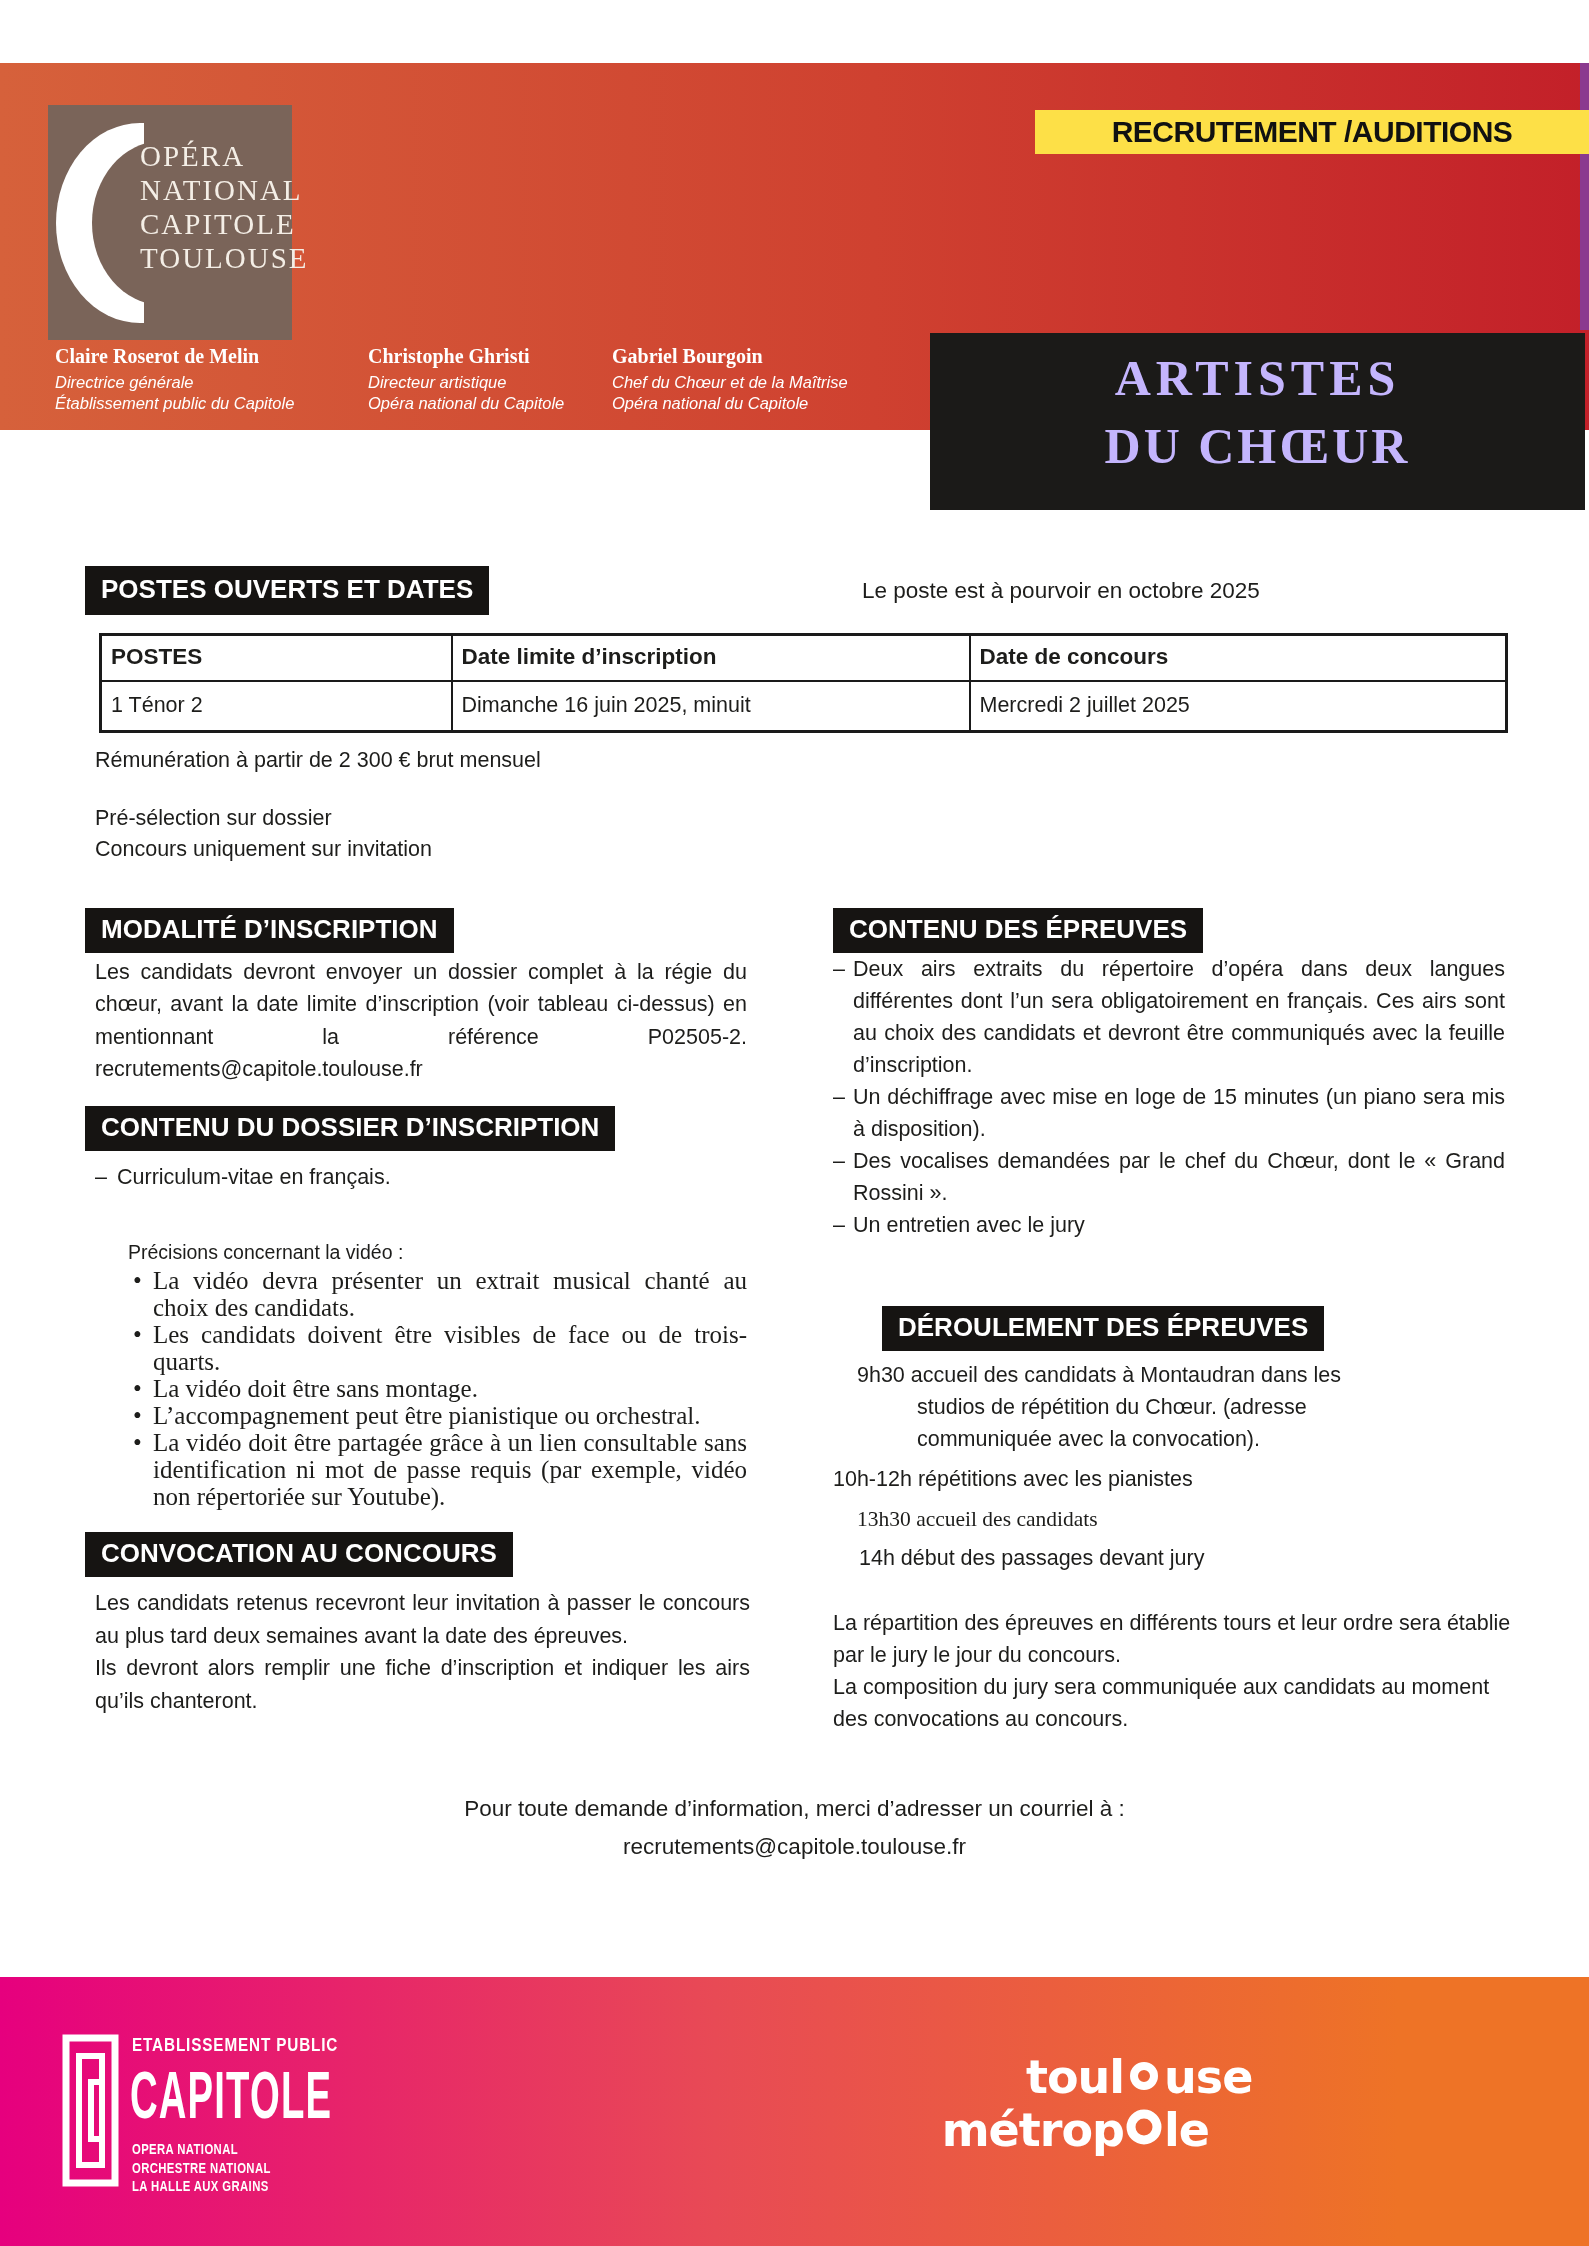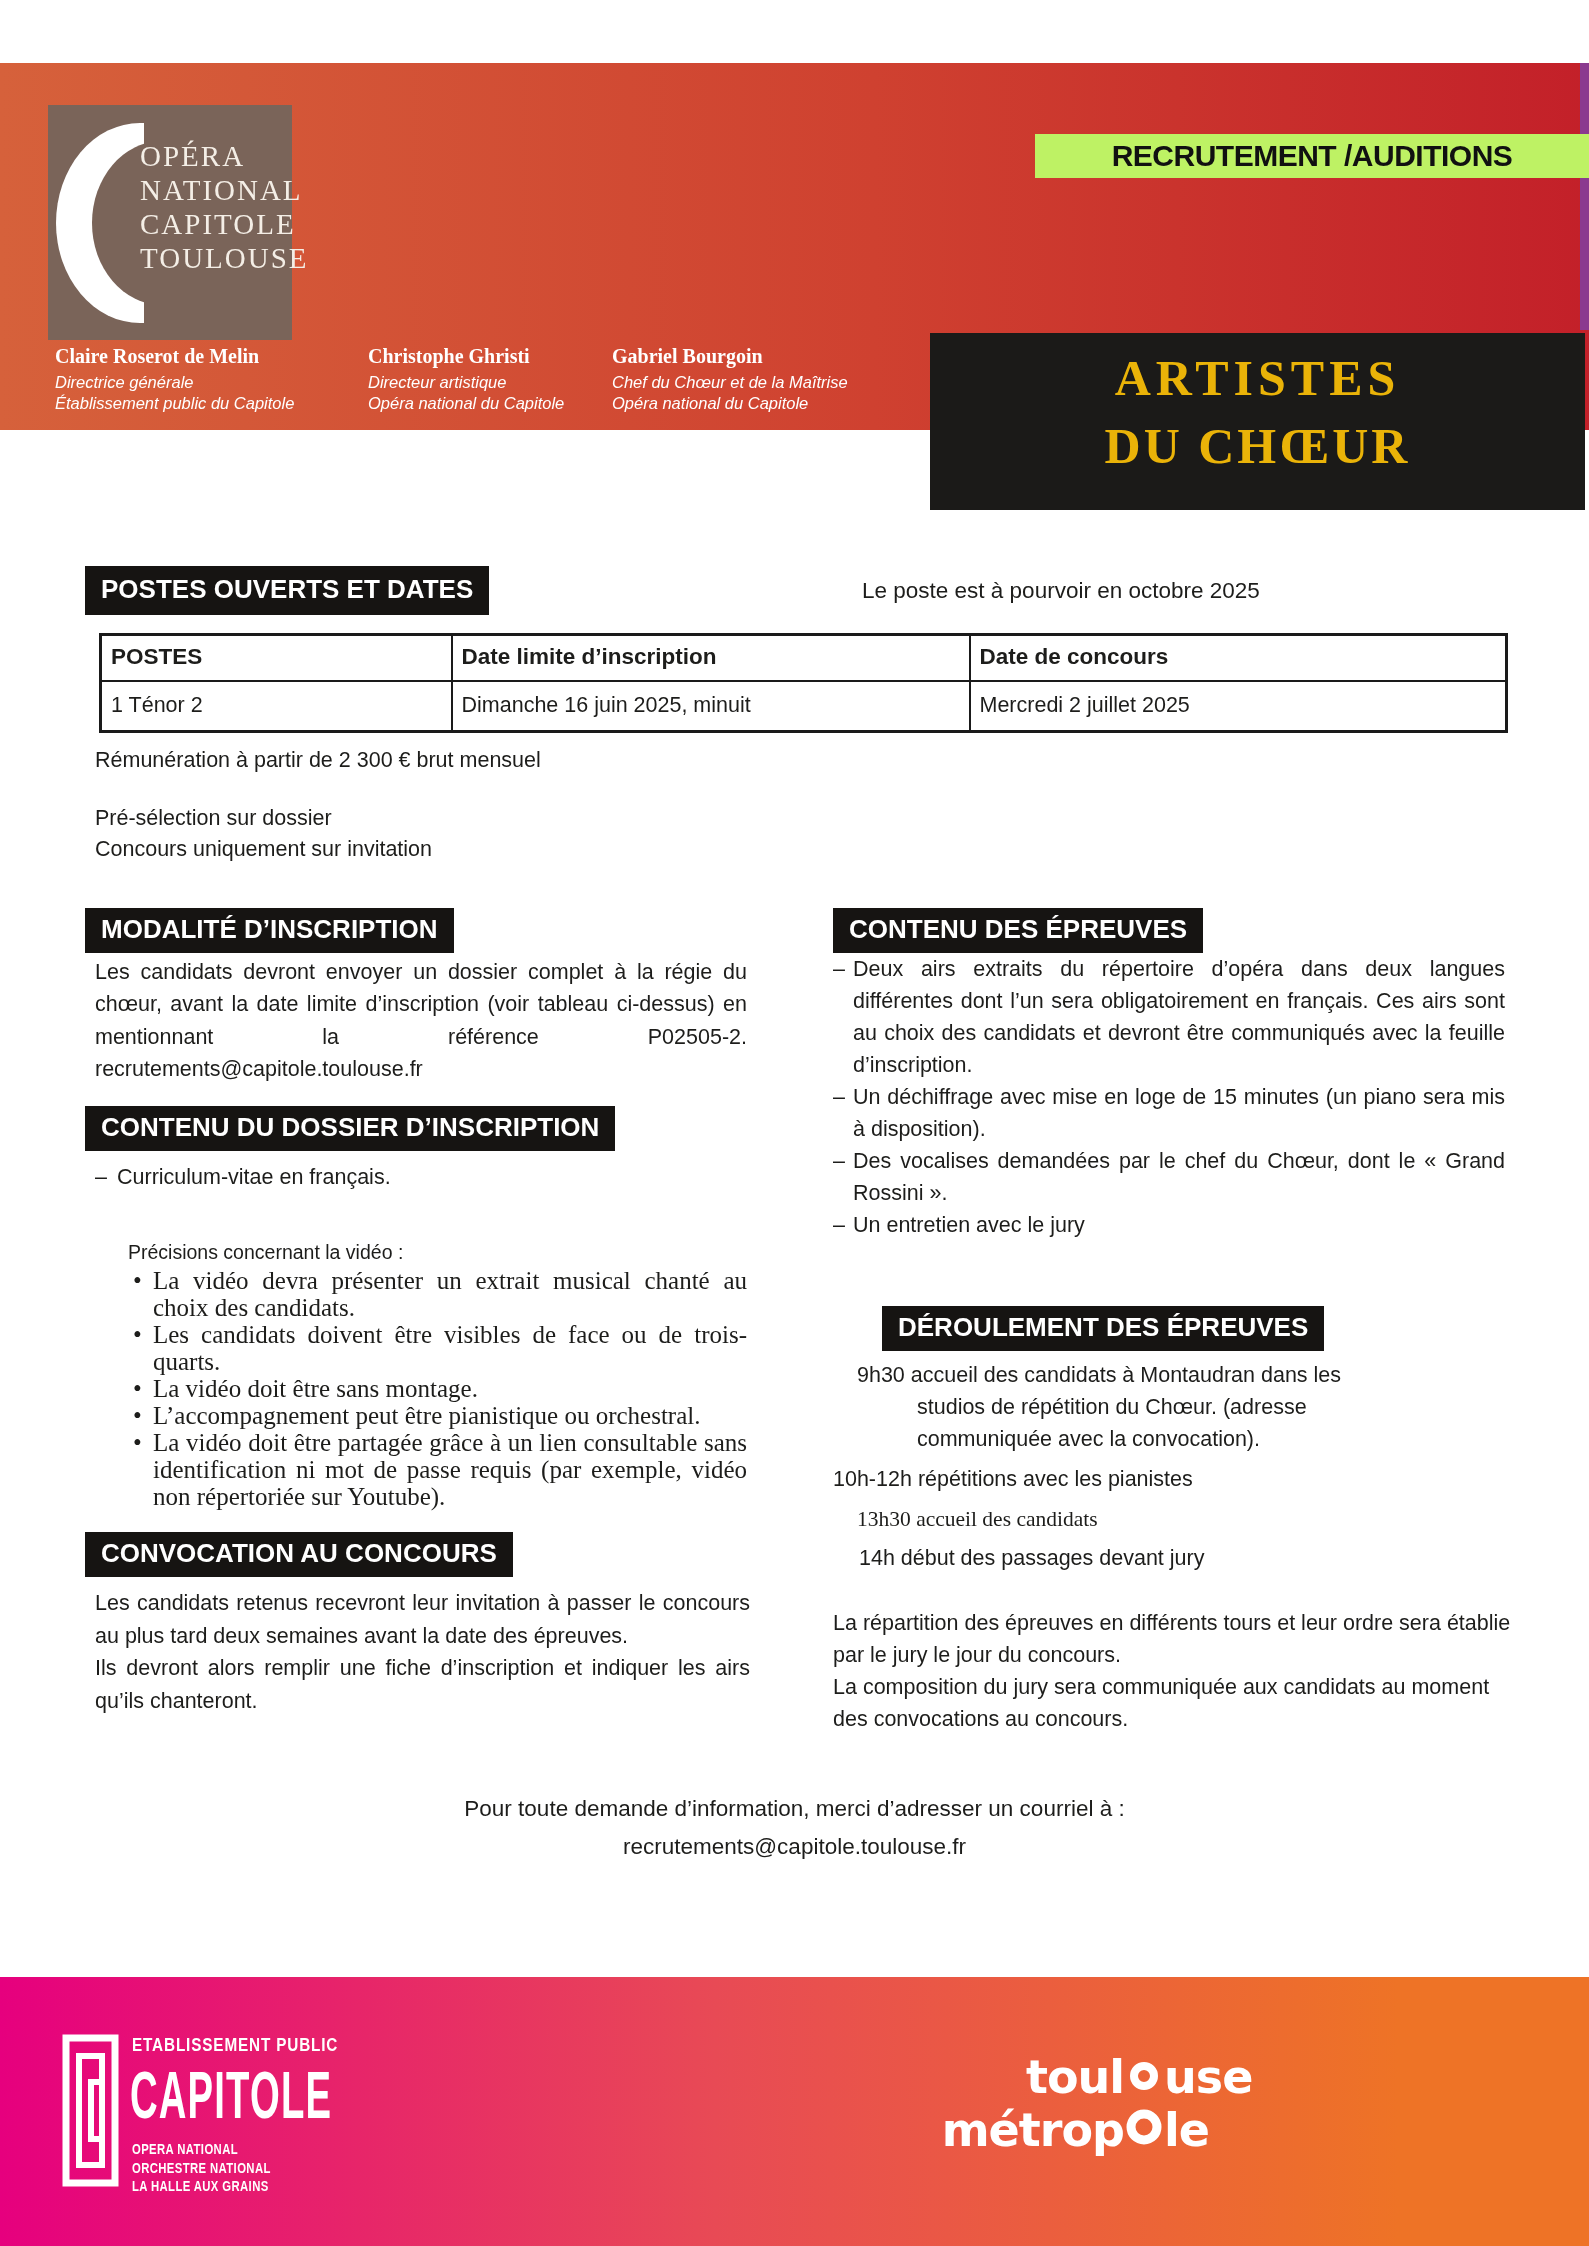--- a/index.html
+++ b/index.html
@@ -19,26 +19,26 @@
   #logo-text{position:absolute;left:92px;top:34px;
     font-family:"Liberation Serif", serif;font-size:29px;letter-spacing:2px;
     line-height:34px;color:#f4eee6;}
 
   .person{position:absolute;top:345px;color:#ffffff;}
   #person-1{left:55px}#person-2{left:368px}#person-3{left:612px}
   .person-name{font-family:"Liberation Serif", serif;font-weight:bold;font-size:20px;}
   .person-role,.person-org{font-style:italic;font-size:16.5px;line-height:21px;}
   .person-role{margin-top:4px;}
 
-  #badge-strip{left:1035px;top:134px;width:554px;height:44px;background:#bef264;
+  #badge-strip{left:1035px;top:110px;width:554px;height:44px;background:#fde047;
     display:flex;align-items:center;justify-content:center;}
   #badge-strip span{font-size:30px;font-weight:bold;color:#111111;letter-spacing:-0.5px;}
 
   #title-box{left:930px;top:333px;width:655px;height:177px;background:#1b1a18;
-    text-align:center;color:#eab308;font-family:"Liberation Serif", serif;font-weight:bold;}
+    text-align:center;color:#c4b5fd;font-family:"Liberation Serif", serif;font-weight:bold;}
   #title-line1{margin-top:16px;font-size:50px;letter-spacing:5px;}
   #title-line2{margin-top:10px;font-size:50px;letter-spacing:3px;}
 
   
   .section-label{position:absolute;background:#161412;color:#ffffff;
     font-weight:bold;font-size:26px;padding:6px 16px 8px;white-space:nowrap;}
   #label-postes{left:85px;top:566px;padding:8px 16px 10px;}
   #label-modalite{left:85px;top:908px;}
   #label-dossier{left:85px;top:1106px;}
   #label-convocation{left:85px;top:1532px;}

